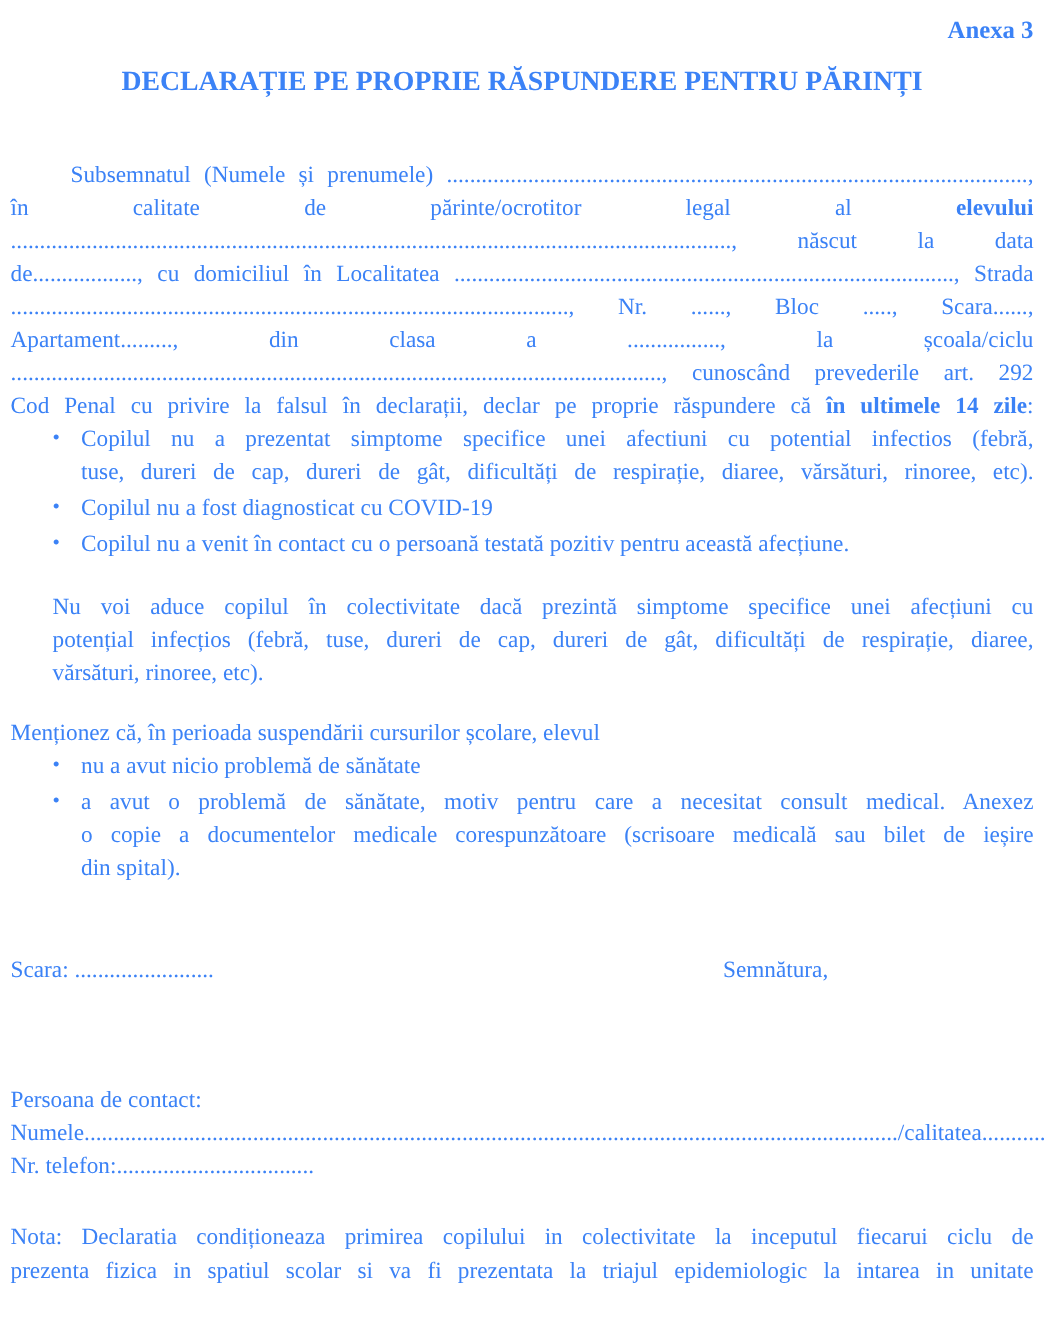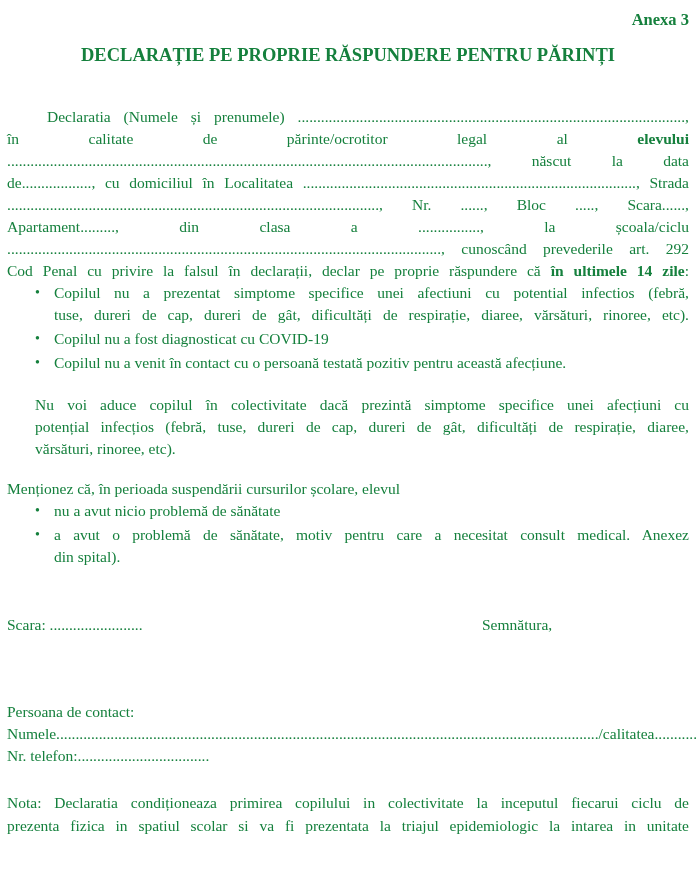--- a/index.html
+++ b/index.html
@@ -1,18 +1,18 @@
 <!DOCTYPE html>
 <html><head>
 <meta charset="utf-8">
 <style>
   html,body{margin:0;padding:0;background:#ffffff;}
   .page{
     width:696px;height:885px;box-sizing:border-box;
-    background:#ffffff;color:#15803d;
+    background:#ffffff;color:#3b82f6;
     font-family:"Liberation Serif","DejaVu Serif",serif;
     font-size:15.5px;line-height:22px;
     padding:6px 7px;overflow:hidden;
   }
   .annex{text-align:right;font-weight:700;font-size:16.5px;margin-top:3px;line-height:22px;}
   .title{text-align:center;font-weight:700;font-size:18.5px;line-height:24px;margin-top:12px;}
   .intro{margin-top:39px;}
   .line{min-height:22px;}
   .line.j{text-align:justify;text-align-last:justify;}
   .line.l{text-align:left;}
@@ -30,21 +30,21 @@
   b{font-weight:700;}
 </style>
 </head>
 <body>
 
 <div class="page">
   <div class="annex">Anexa 3</div>
   <div class="title">DECLARAȚIE PE PROPRIE RĂSPUNDERE PENTRU PĂRINȚI</div>
 
   <div class="intro">
-      <div class="line j ind">Declaratia (Numele și prenumele) ....................................................................................................,</div>
+      <div class="line j ind">Subsemnatul (Numele și prenumele) ....................................................................................................,</div>
       <div class="line j">în calitate de părinte/ocrotitor legal al <b>elevului</b></div>
       <div class="line j">............................................................................................................................, născut la data</div>
       <div class="line j">de.................., cu domiciliul în Localitatea ......................................................................................, Strada</div>
       <div class="line j">................................................................................................, Nr. ......, Bloc ....., Scara......,</div>
       <div class="line j">Apartament........., din clasa a ................, la școala/ciclu</div>
       <div class="line j">................................................................................................................, cunoscând prevederile art. 292</div>
       <div class="line j">Cod Penal cu privire la falsul în declarații, declar pe proprie răspundere că <b>în ultimele 14 zile</b>:</div>
     </div>
 
   <div class="blist">
@@ -83,20 +83,21 @@
       <div class="bullet-item">
         <span class="bullet-marker">•</span>
         <div class="bullet-body">
           <div class="line l">nu a avut nicio problemă de sănătate</div>
         </div>
       </div>
       <div class="bullet-item">
         <span class="bullet-marker">•</span>
         <div class="bullet-body">
           <div class="line j">a avut o problemă de sănătate, motiv pentru care a necesitat consult medical.  Anexez</div>
+          <div class="line j">o copie a documentelor medicale corespunzătoare (scrisoare medicală sau bilet de ieșire</div>
           <div class="line l">din spital).</div>
         </div>
       </div>
     </div>
 
   <div class="daterow">
     <span>Scara: ........................</span>
     <span class="sig">Semnătura,</span>
   </div>
 

